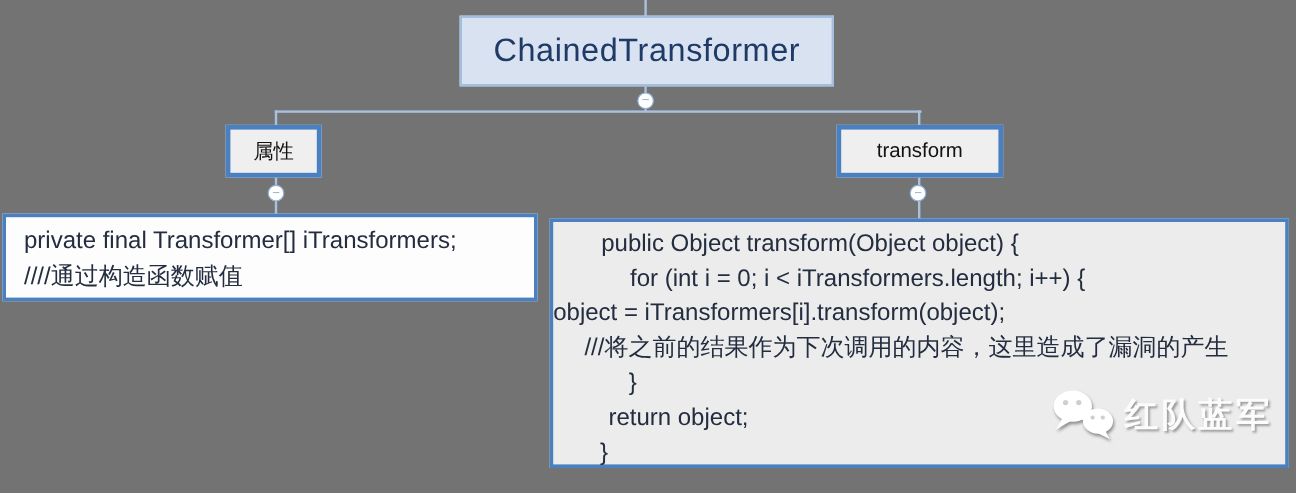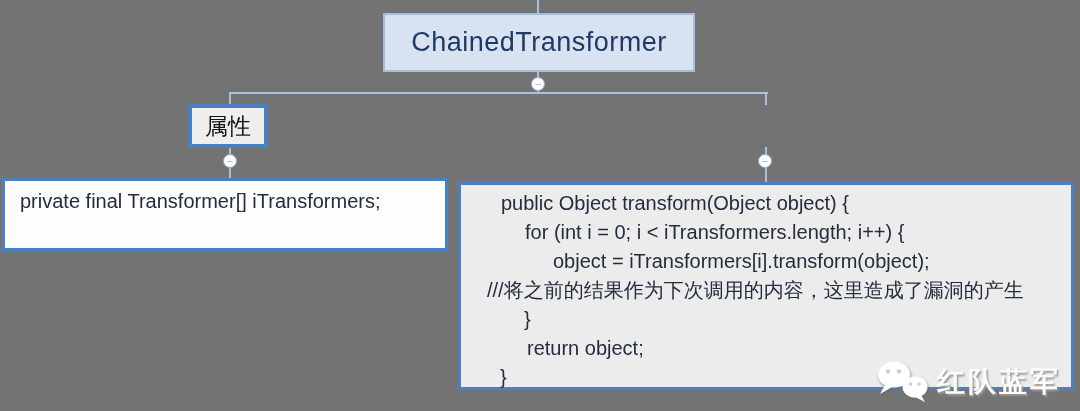--- a/index.html
+++ b/index.html
@@ -11,21 +11,21 @@
 
   .root-node {
     position:absolute; left:383px; top:13px; width:312px; height:59px;
     box-sizing:border-box; background:#d9e2f0; border:2px solid #a3bede;
     display:flex; align-items:center; justify-content:center;
     color:#1f3a66; font-size:27px; letter-spacing:0.5px;
   }
   .child-node {
     position:absolute; box-sizing:border-box; background:#efefef;
     border:4px solid #4a80c0; display:flex; align-items:center; justify-content:center;
-    color:#121212; font-size:23px;
+    color:#121212; font-size:17px;
   }
   #attr-node      { left:188px; top:104px; width:80px;  height:44px; }
   #transform-node { left:697px; top:104px; width:139px; height:44px; }
 
   .collapse-circle {
     position:absolute; width:14px; height:14px; box-sizing:border-box;
     border:1px solid #8fafd6; border-radius:50%; background:#ffffff;
     color:#8fafd6; font-size:11px; line-height:11px;
     display:flex; align-items:center; justify-content:center;
   }
@@ -42,28 +42,28 @@
     padding-top:5px;
   }
   #attr-code .cline { line-height:30px; padding-left:15px; }
   #transform-code {
     left:458px; top:182px; width:616px; height:208px; background:#ececec;
     padding-top:4px;
   }
   #transform-code .cline { line-height:29px; }
   .tl0 { padding-left:40px; }
   .tl1 { padding-left:64px; }
-  .tl2 { padding-left:92px; }
+  .tl2 { }
   .tl3 { padding-left:26px; }
   .tl4 { padding-left:63px; }
-  .tl5 { padding-left:66px; }
+  .tl5 { padding-left:46px; }
   .tl6 { padding-left:39px; }
 
   .watermark {
-    position:absolute; left:876px; top:356px; width:198px; height:52px;
+    position:absolute; left:876px; top:320px; width:198px; height:52px;
     display:flex; align-items:center; gap:7px;
   }
   .watermark-icon { filter:drop-shadow(1px 2px 1.5px rgba(110,110,110,0.75)); }
   .watermark-text {
     color:#fcfcfc; font-size:28px; font-weight:bold; letter-spacing:3px;
     text-shadow:1.5px 2px 2px #9a9a9a;
   }
 </style>
 </head>
 <body>
@@ -78,33 +78,37 @@
   <div class="connector" style="left:229px; top:147px; width:2px; height:32px;"></div>
   <div class="connector" style="left:765px; top:147px; width:2px; height:36px;"></div>
 
   <div class="root-node">
     <span>ChainedTransformer</span>
   </div>
 
   <div class="child-node" id="attr-node">
     <span>属性</span>
   </div>
+  <div class="child-node" id="transform-node">
+    <span>transform</span>
+  </div>
 
   <div class="collapse-circle" id="collapse-root">
     <span>−</span>
   </div>
   <div class="collapse-circle" id="collapse-attr">
     <span>−</span>
   </div>
   <div class="collapse-circle" id="collapse-transform">
     <span>−</span>
   </div>
 
   <div class="code-block" id="attr-code">
     <div class="cline">private final Transformer[] iTransformers;</div>
+    <div class="cline">////通过构造函数赋值</div>
   </div>
 
   <div class="code-block" id="transform-code">
     <div class="cline tl0">public Object transform(Object object) {</div>
     <div class="cline tl1">for (int i = 0; i &lt; iTransformers.length; i++) {</div>
     <div class="cline tl2">object = iTransformers[i].transform(object);</div>
     <div class="cline tl3">///将之前的结果作为下次调用的内容，这里造成了漏洞的产生</div>
     <div class="cline tl4">}</div>
     <div class="cline tl5">return object;</div>
     <div class="cline tl6">}</div>

